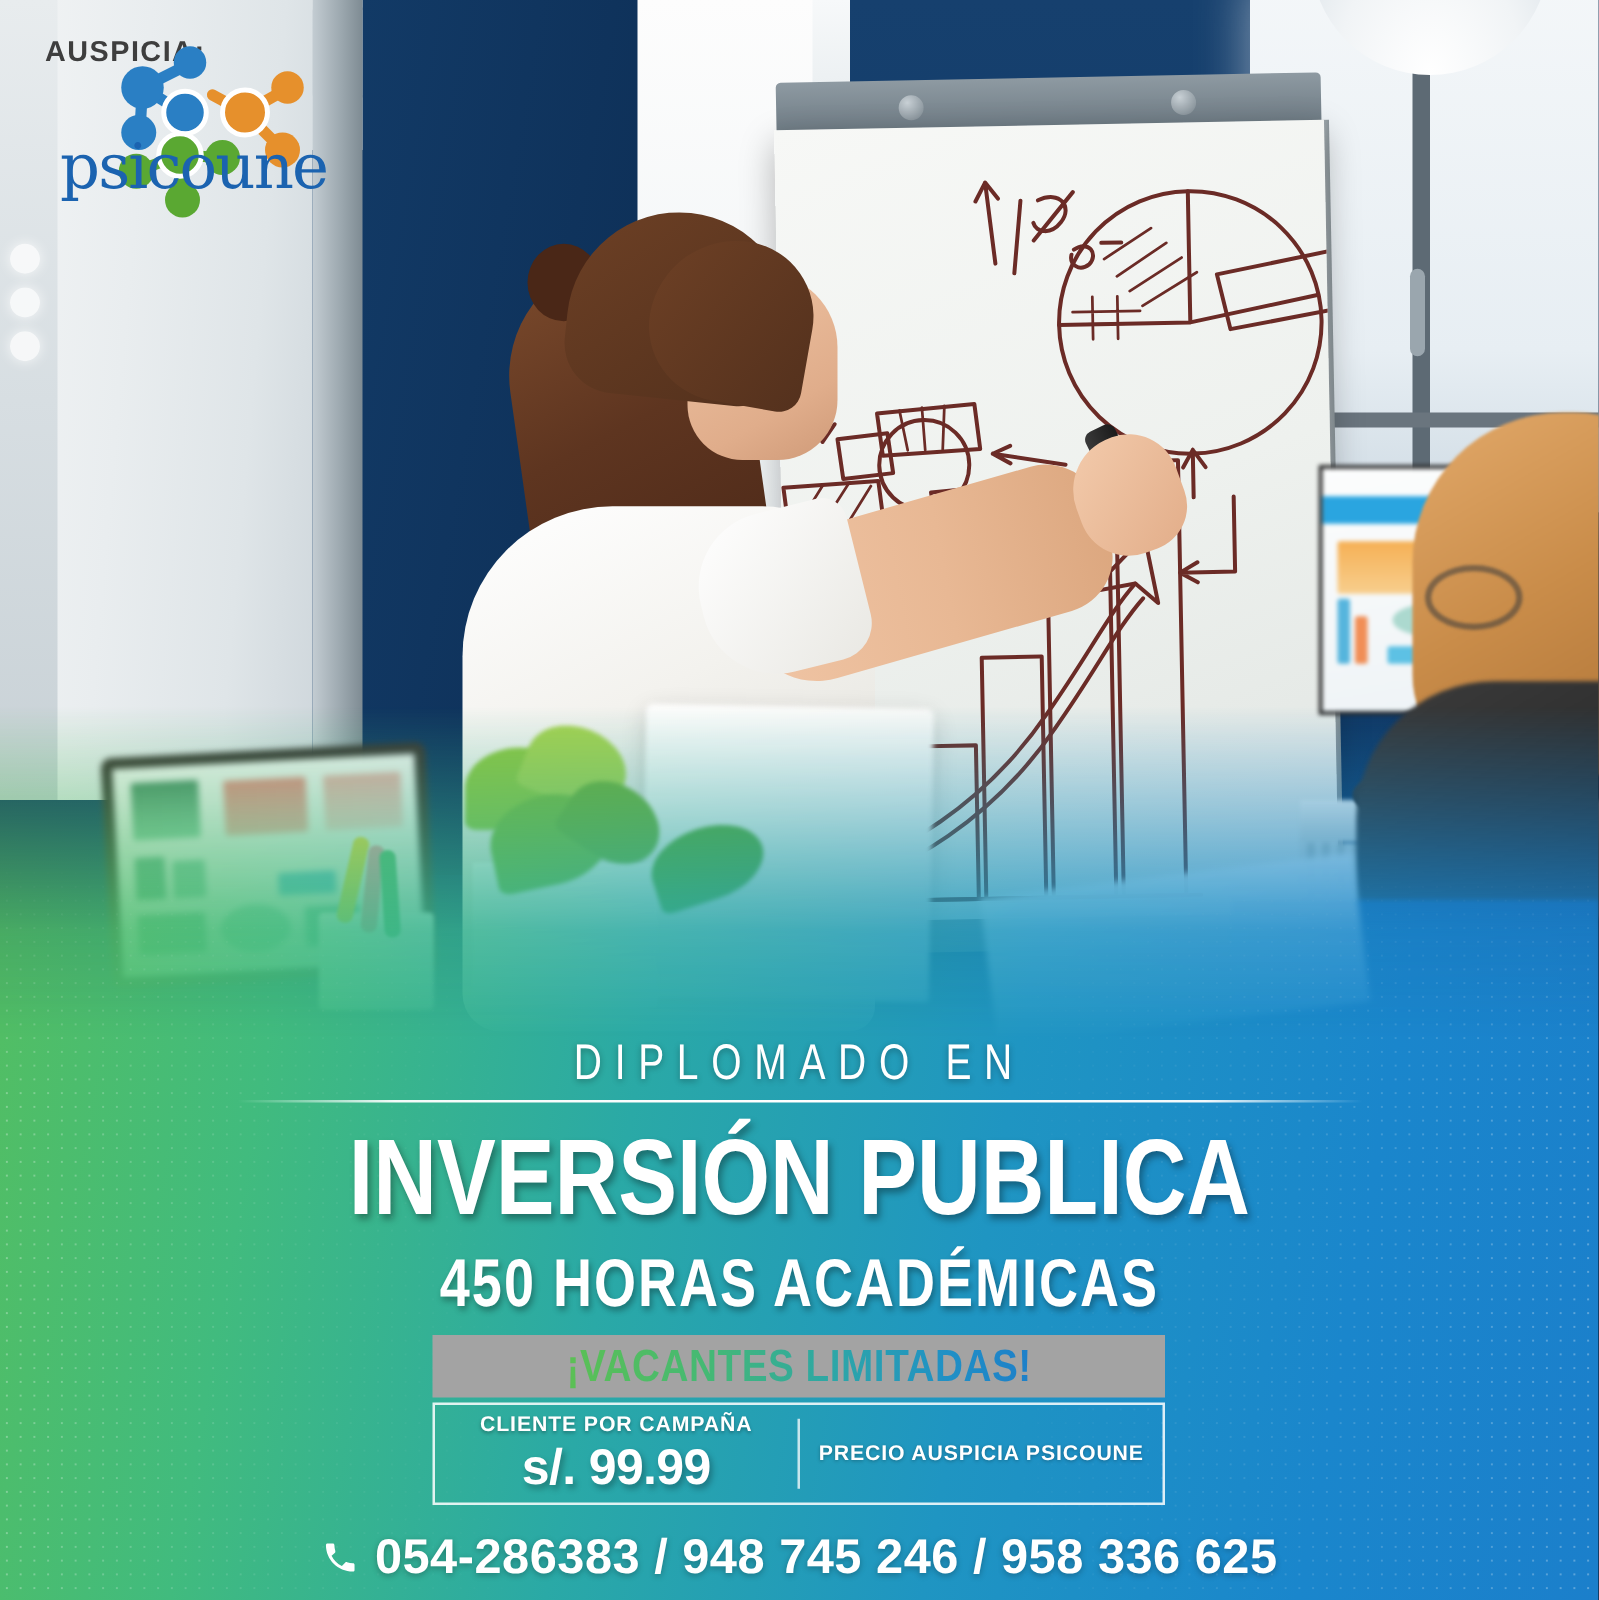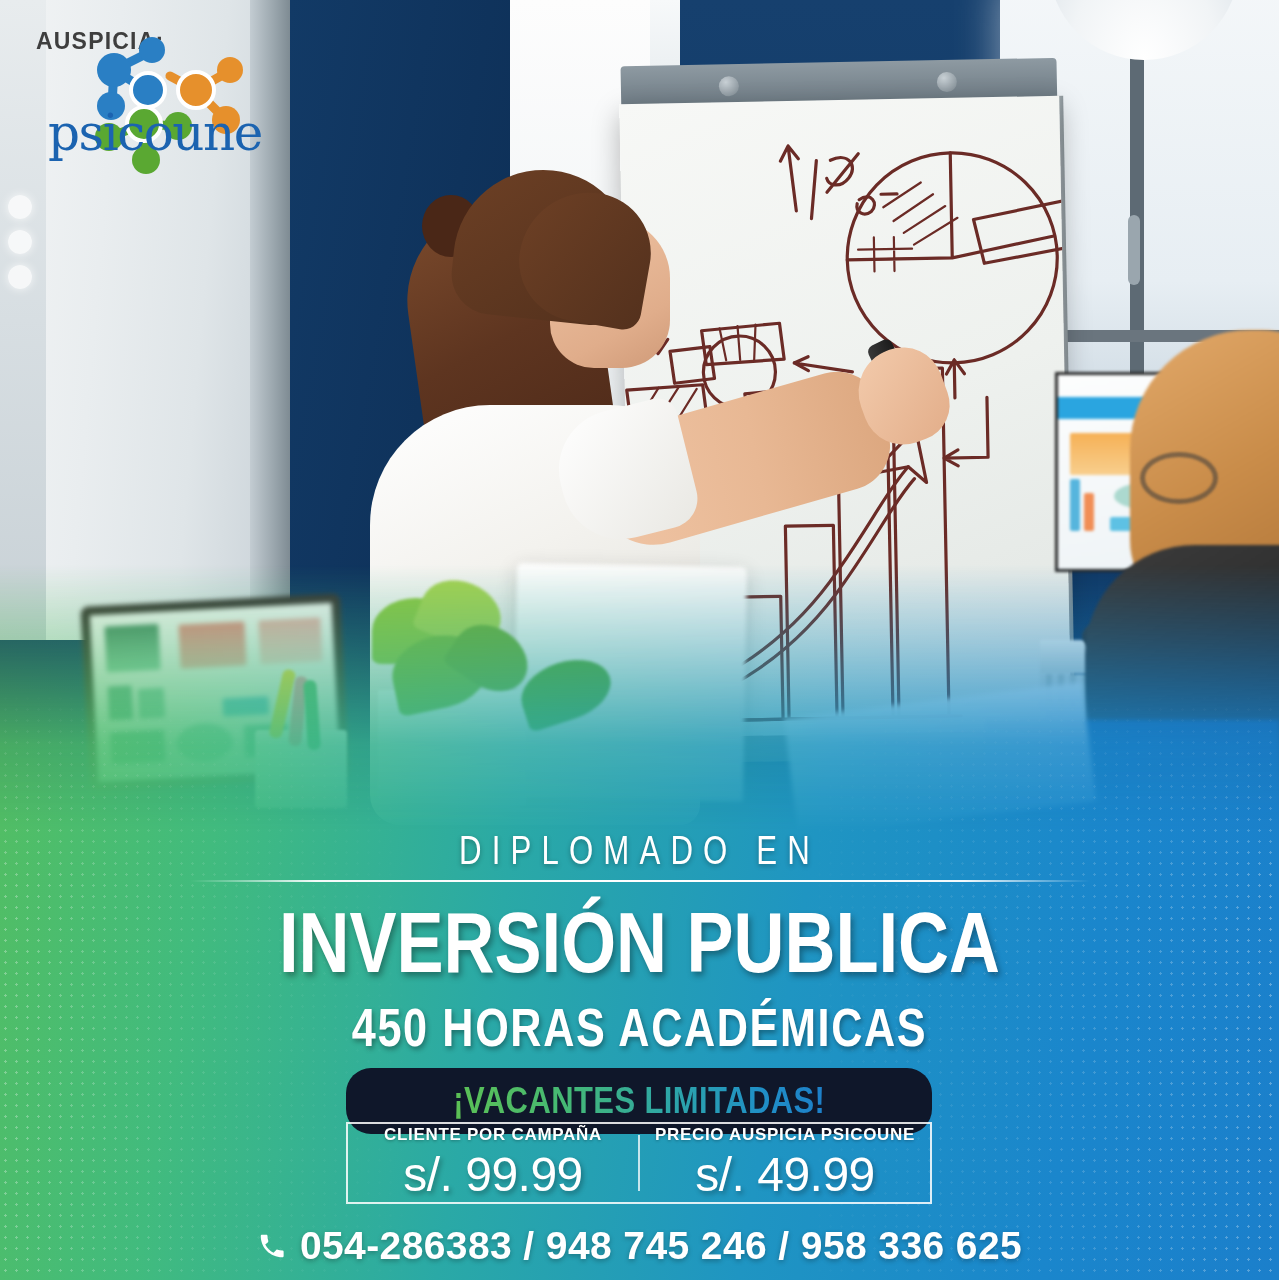--- a/index.html
+++ b/index.html
@@ -316,23 +316,23 @@
   }
   .hours {
     top:996px;
     font-size:54px; font-weight:bold; color:#fff; letter-spacing:2px;
     transform:scaleX(.80); transform-origin:center;
     text-shadow:2px 3px 6px rgba(0,0,0,.33);
   }
 
   
   .vac-bar {
-    position:absolute; left:346px; top:1068px; width:586px; height:66px;
-    background:#0f172a;
-    display:flex; align-items:center; justify-content:center;border-radius:25px;
+    position:absolute; left:346px; top:1068px; width:586px; height:50px;
+    background:#a3a3a3;
+    display:flex; align-items:center; justify-content:center;
   }
   .vac-text {
     font-size:36px; font-weight:bold; letter-spacing:.5px;
     transform:scaleX(.86); transform-origin:center;
     background:linear-gradient(90deg,#5cc054 0%,#45b974 30%,#2da6a8 58%,#2090c6 82%,#1d7fc9 100%);
     -webkit-background-clip:text; background-clip:text;
     color:transparent;
     white-space:nowrap;
   }
 
@@ -343,21 +343,21 @@
     display:flex;
   }
   .price-col {
     flex:1; display:flex; flex-direction:column; align-items:center; justify-content:center;
   }
   .price-label {
     font-size:17px; font-weight:bold; color:#fff; letter-spacing:.7px;
     text-shadow:0 1px 3px rgba(0,0,0,.3);
   }
   .price-amount {
-    font-size:48px; font-weight:normal; color:#fff; letter-spacing:-.5px;
+    font-size:40px; font-weight:bold; color:#fff; letter-spacing:-.5px;
     text-shadow:2px 3px 5px rgba(0,0,0,.3); margin-top:2px;
   }
   .price-div {
     width:2px; height:56px; align-self:center;
     background:rgba(255,255,255,.75);
   }
 
   
   .phones {
     position:absolute; left:0; top:1224px; width:100%;
@@ -554,21 +554,20 @@
   </div>
 
   <div class="price-box">
     <div class="price-col">
       <div class="price-label">CLIENTE POR CAMPAÑA</div>
       <div class="price-amount">s/. 99.99</div>
     </div>
     <div class="price-div"></div>
     <div class="price-col">
       <div class="price-label">PRECIO AUSPICIA PSICOUNE</div>
-      <div class="price-amount">s/. 49.99</div>
     </div>
   </div>
 
   <div class="phones">
     <svg class="phone-ico" viewBox="0 0 24 24">
       <path fill="#ffffff" d="M6.6 10.8c1.4 2.8 3.8 5.2 6.6 6.6l2.2-2.2c.3-.3.7-.4 1.1-.2 1.2.4 2.5.6 3.8.6.6 0 1 .4 1 1V20c0 .6-.4 1-1 1C10.6 21 3 13.4 3 4c0-.6.4-1 1-1h3.4c.6 0 1 .4 1 1 0 1.3.2 2.6.6 3.8.1.4 0 .8-.2 1.1l-2.2 1.9z"></path>
     </svg>
     <span>054-286383 / 948 745 246 / 958 336 625</span>
   </div>
 

